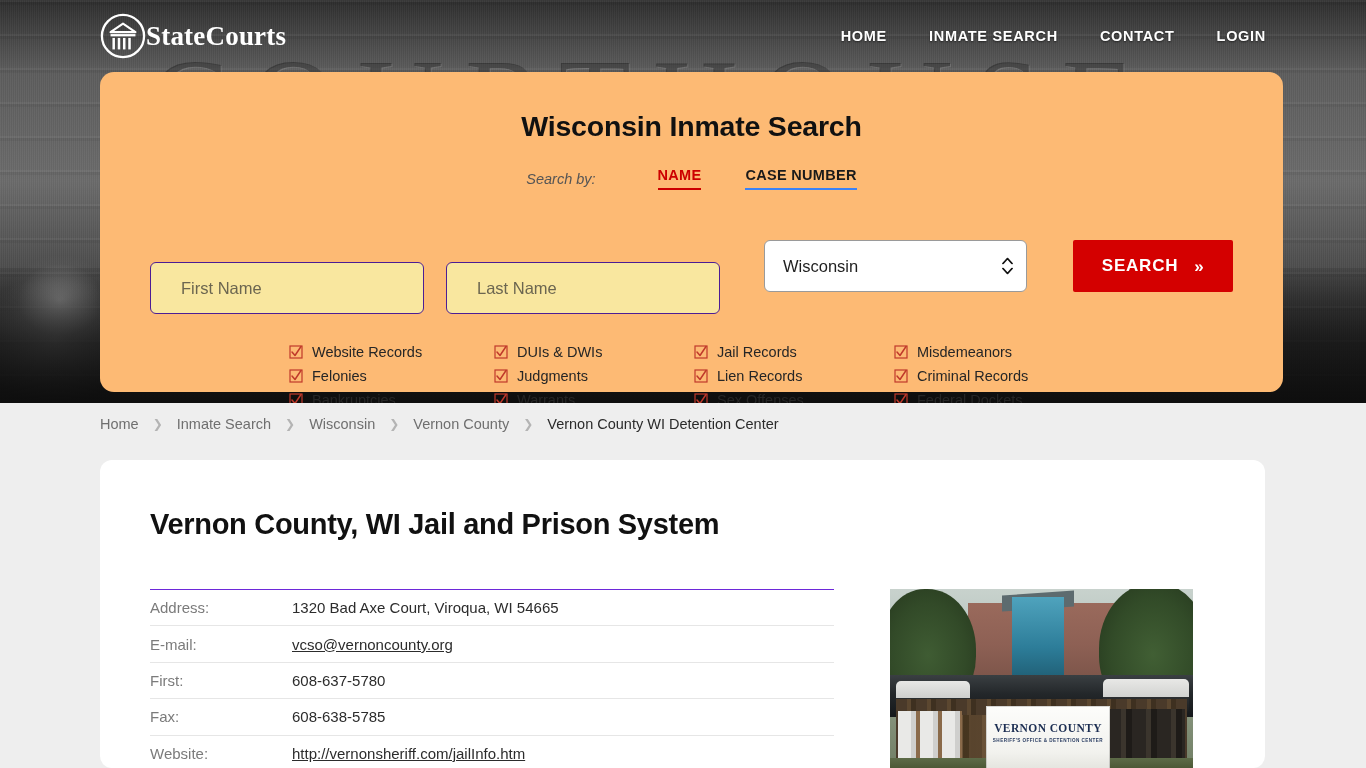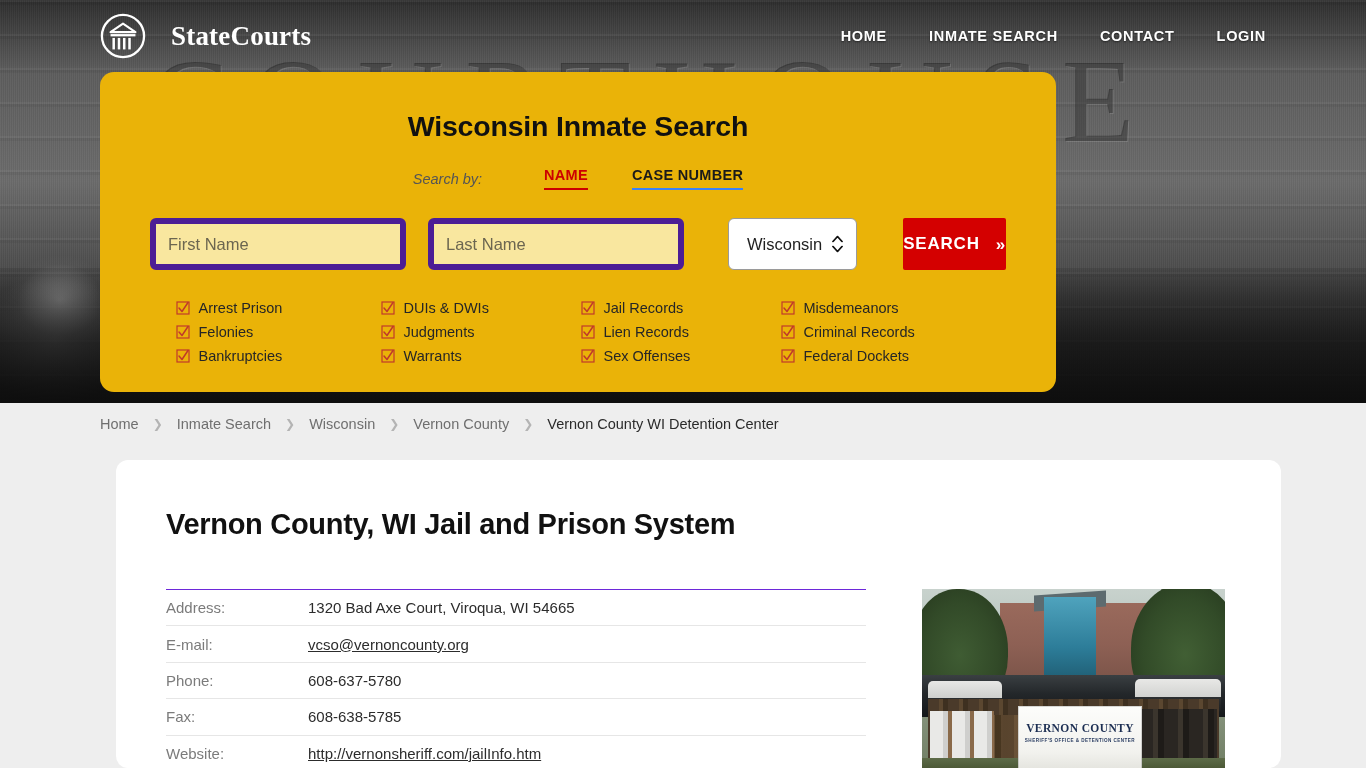--- a/index.html
+++ b/index.html
@@ -64,21 +64,21 @@
     position: absolute;
     top: 0; left: 0; right: 0;
     height: 72px;
     display: flex;
     align-items: center;
     z-index: 5;
   }
   .brand {
     display: flex;
     align-items: center;
-    gap: 25px;
+    gap: 0;
     margin-left: 100px;
   }
   .brand-logo { width: 46px; height: 46px; display: block; }
   .brand-name {
     font-family: "Liberation Serif", serif;
     font-size: 27px;
     font-weight: bold;
     color: #ffffff;
     letter-spacing: .2px;
   }
@@ -95,23 +95,23 @@
     font-weight: bold;
     letter-spacing: .7px;
     text-decoration: none;
     text-shadow: 0 1px 2px rgba(0,0,0,.55);
   }
 
   
   .search-card {
     position: absolute;
     top: 72px; left: 100px;
-    width: 956px;
+    width: 1183px;
     height: 320px;
-    background: #eab308;
+    background: #fdba74;
     border-radius: 14px;
     z-index: 6;
     padding-top: 24px;
   }
   .card-title {
     text-align: center;
     font-size: 28.5px;
     font-weight: bold;
     color: #111111;
     letter-spacing: -.2px;
@@ -142,28 +142,29 @@
 
   .fields-row {
     display: flex;
     align-items: center;
     margin-top: 28px;
     padding: 0 50px;
     gap: 22px;
   }
   .field {
     height: 52px;
-    border: 6px solid #4c1d95;
+    border: 1px solid #4c1d95;
     border-radius: 6px;
     background: #f9e79f;
     font-family: "Liberation Sans", sans-serif;
     font-size: 16.5px;
     color: #3b3b3b;
-    padding: 0 12px;
+    padding: 0 30px;
     outline: none;
+    margin-top: 44px;
   }
   .field::placeholder { color: #6c6650; opacity: 1; }
   .field-first { width: 274px; }
   .field-last  { width: 274px; }
   .select-wrap {
     position: relative;
     width: 274px; height: 52px;
     margin-left: 22px;
   }
   .field-state {
@@ -242,25 +243,25 @@
   .crumb-sep {
     color: #b4b4b4;
     font-size: 12px;
     margin: 0 14px;
     display: inline-block;
   }
 
   
   .content-card {
     position: absolute;
-    top: 460px; left: 116px;
+    top: 460px; left: 100px;
     width: 1165px; height: 308px;
     background: #ffffff;
     border-radius: 12px;
-    padding: 48px 56px 0 50px;
+    padding: 48px 72px 0 50px;
   }
   .page-title {
     font-size: 29px;
     font-weight: bold;
     color: #111111;
     letter-spacing: -.3px;
   }
   .detail-wrap {
     display: flex;
     margin-top: 48px;
@@ -397,21 +398,21 @@
         <span class="chev">»</span>
       </button>
     </div>
 
     <div class="cbgrid">
       <div class="cbitem">
         <svg class="cbbox" viewBox="0 0 14 14">
             <rect x="1" y="1" width="12" height="12" fill="none" stroke="#c0392b" stroke-width="1.2"></rect>
             <path d="M3 7 L6 10.5 L12 1.5" fill="none" stroke="#c0392b" stroke-width="1.5" stroke-linecap="round" stroke-linejoin="round"></path>
           </svg>
-        <span>Arrest Prison</span>
+        <span>Website Records</span>
       </div>
       <div class="cbitem">
         <svg class="cbbox" viewBox="0 0 14 14">
             <rect x="1" y="1" width="12" height="12" fill="none" stroke="#c0392b" stroke-width="1.2"></rect>
             <path d="M3 7 L6 10.5 L12 1.5" fill="none" stroke="#c0392b" stroke-width="1.5" stroke-linecap="round" stroke-linejoin="round"></path>
           </svg>
         <span>DUIs &amp; DWIs</span>
       </div>
       <div class="cbitem">
         <svg class="cbbox" viewBox="0 0 14 14">
@@ -507,21 +508,21 @@
       <tbody>
         <tr>
           <td class="dt-label">Address:</td>
           <td class="dt-value">1320 Bad Axe Court, Viroqua, WI 54665</td>
         </tr>
         <tr>
           <td class="dt-label">E-mail:</td>
           <td class="dt-value"><a href="#">vcso@vernoncounty.org</a></td>
         </tr>
         <tr>
-          <td class="dt-label">Phone:</td>
+          <td class="dt-label">First:</td>
           <td class="dt-value">608-637-5780</td>
         </tr>
         <tr>
           <td class="dt-label">Fax:</td>
           <td class="dt-value">608-638-5785</td>
         </tr>
         <tr>
           <td class="dt-label">Website:</td>
           <td class="dt-value"><a href="#">http://vernonsheriff.com/jailInfo.htm</a></td>
         </tr>

